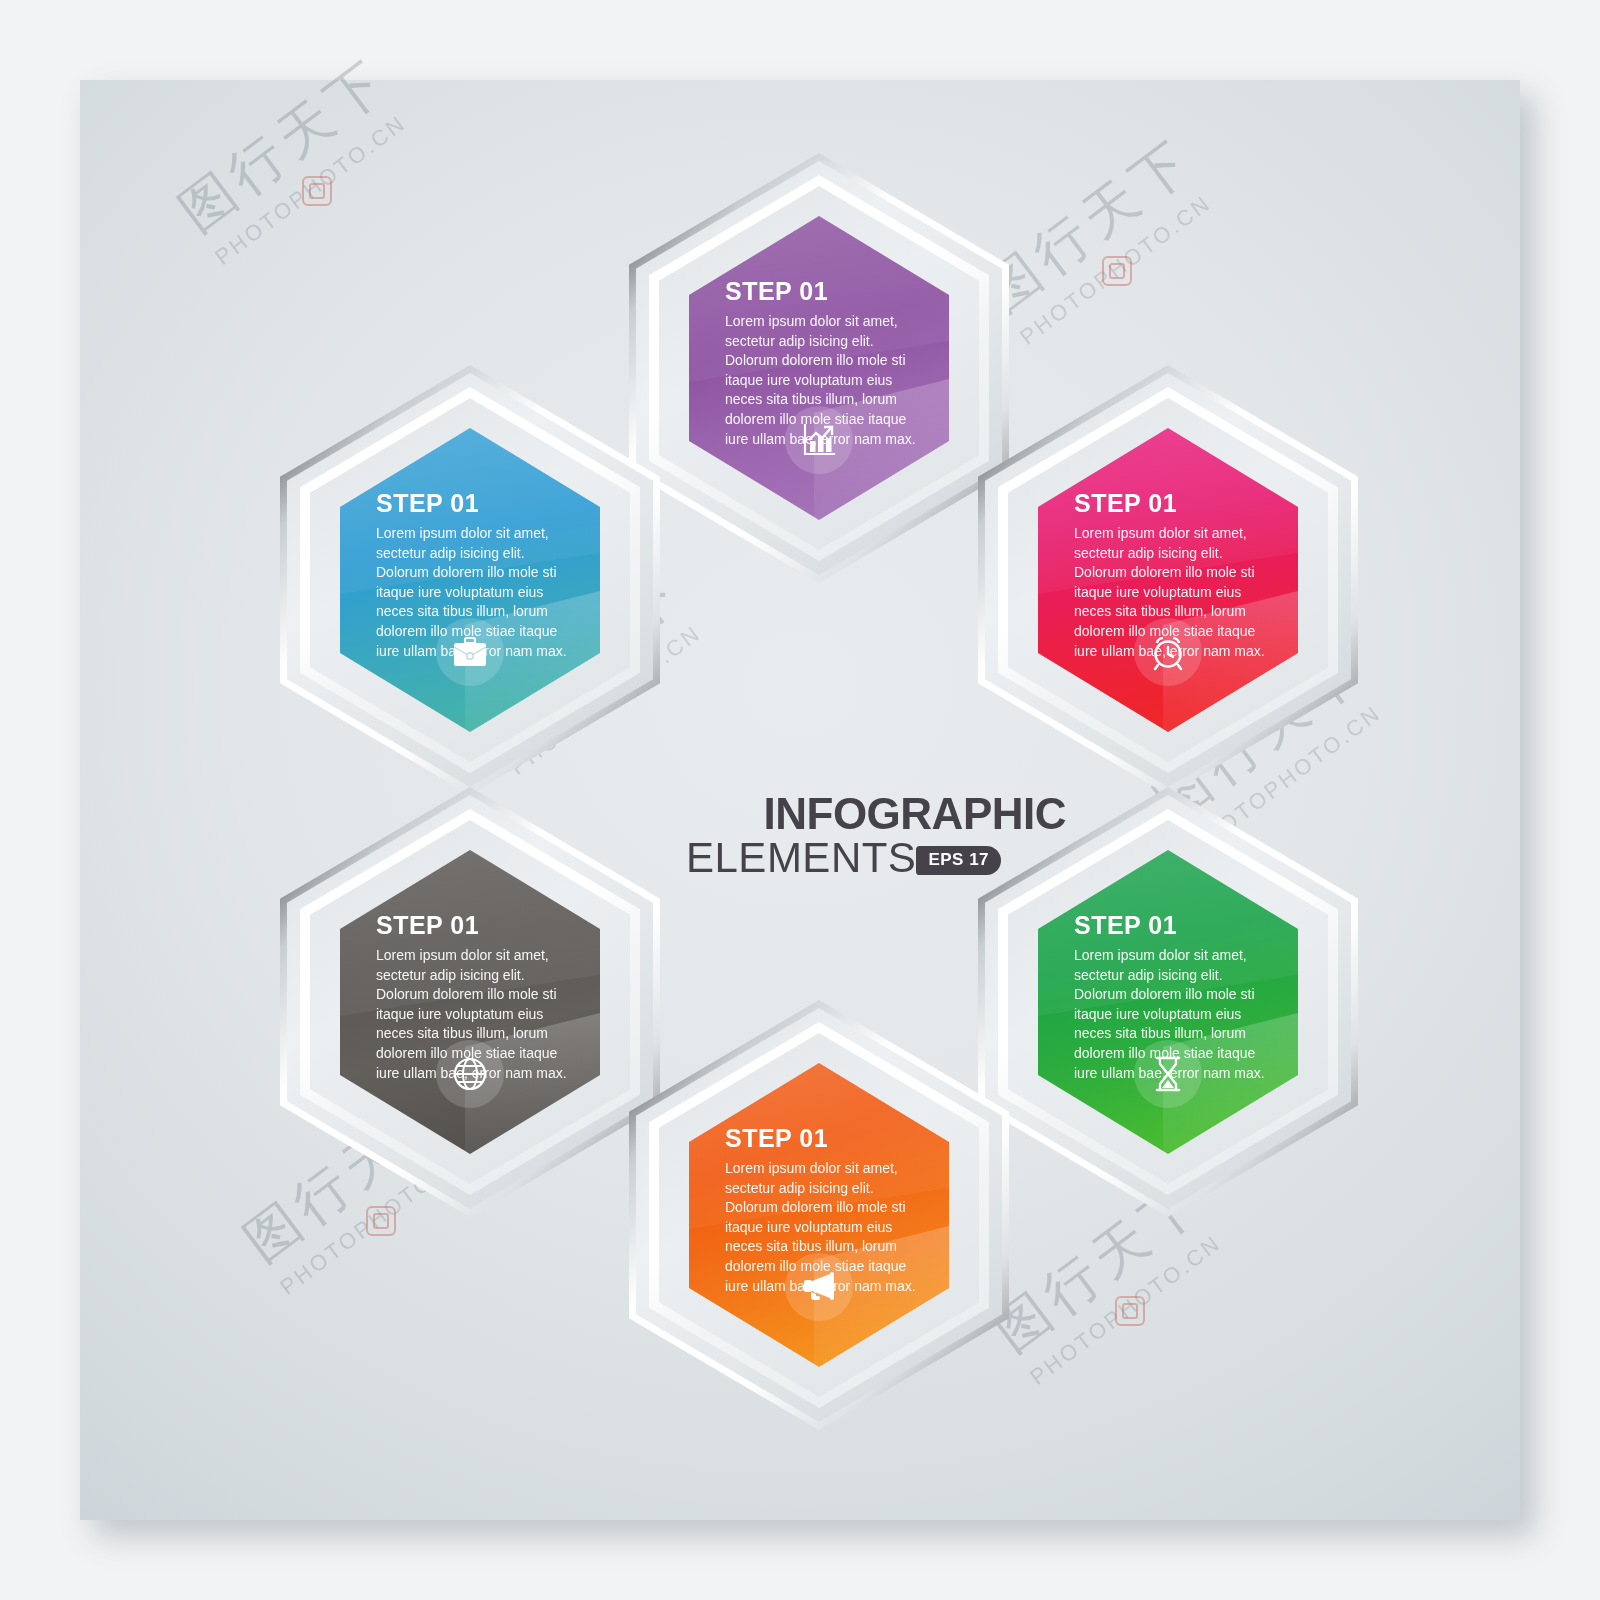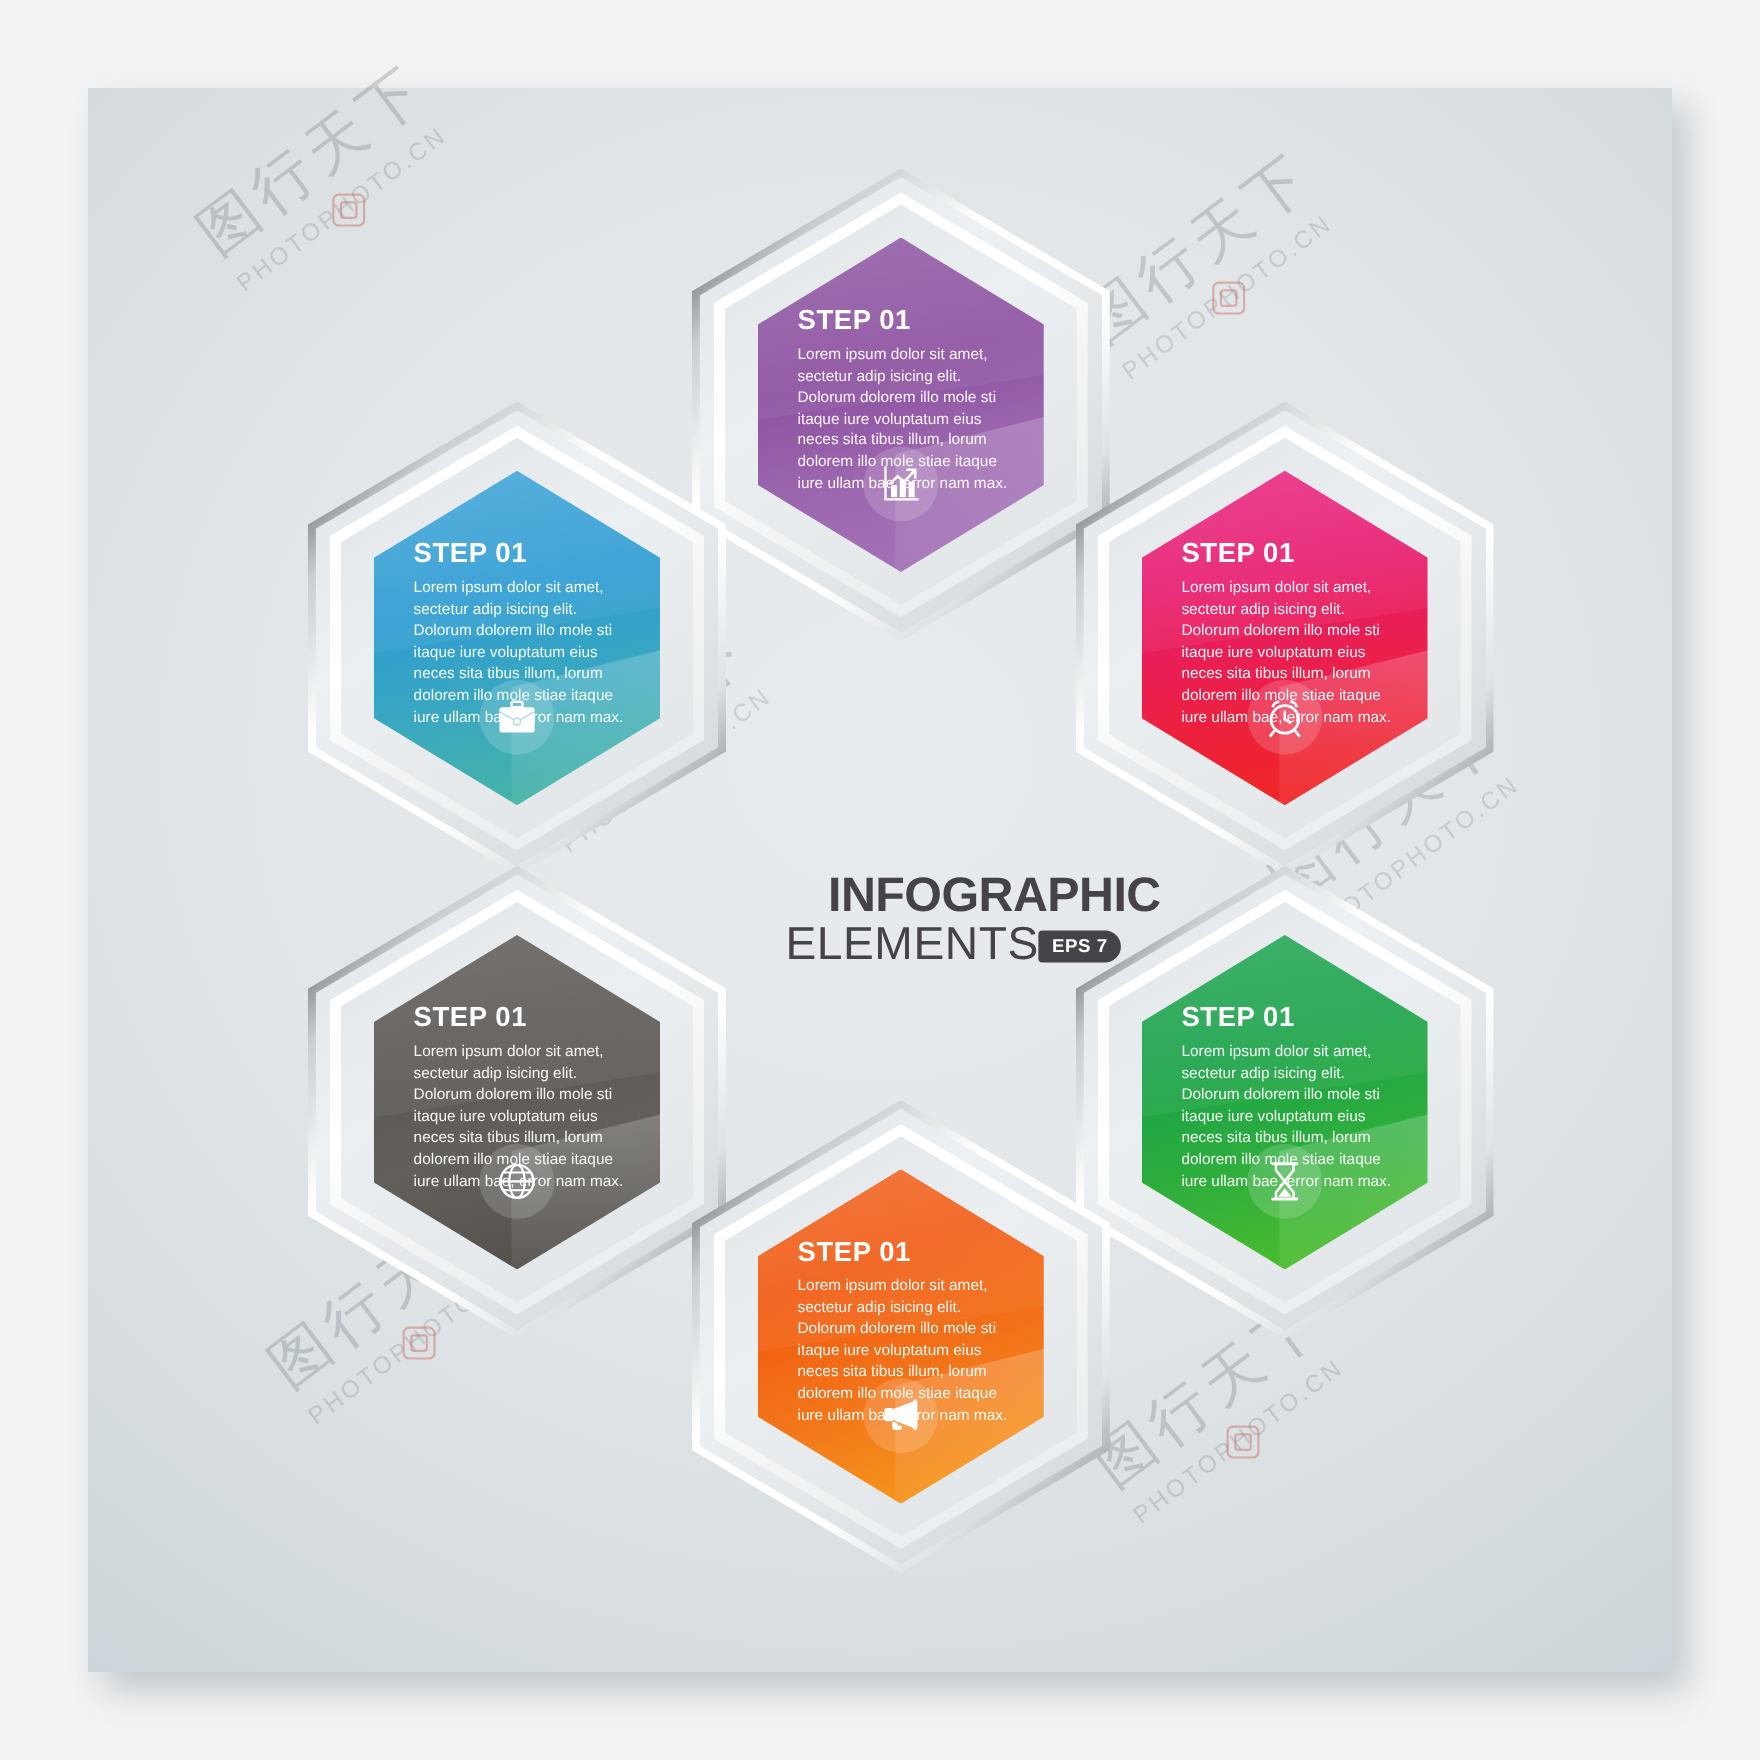--- a/index.html
+++ b/index.html
@@ -86,21 +86,21 @@
   .icon-badge{
     position:absolute;left:50%;bottom:46px;transform:translateX(-50%);
     width:68px;height:68px;border-radius:50%;
     background:rgba(255,255,255,.16);
     display:flex;align-items:center;justify-content:center;
   }
   .icon-badge svg{display:block;}
 
   
   #center-title{
-    position:absolute;left:634px;top:712px;width:380px;text-align:center;
+    position:absolute;left:606px;top:712px;width:380px;text-align:right;
   }
   #center-title .l1{
     font-size:44px;font-weight:bold;color:#45424a;
     letter-spacing:-.5px;line-height:44px;margin:0;
   }
   #center-title .l2row{display:flex;align-items:flex-end;gap:0;}
   #center-title .l2{
     font-size:42px;font-weight:300;color:#45424a;
     letter-spacing:.5px;line-height:44px;margin:0;
     font-family:"Liberation Sans",sans-serif;
@@ -286,18 +286,18 @@
             <rect x="31" y="2" width="4" height="28" rx="2" fill="#fff"></rect>
           </svg>
         </div>
       </div>
     </div>
 
     <div id="center-title">
       <p class="l1">INFOGRAPHIC</p>
       <div class="l2row">
         <p class="l2">ELEMENTS</p>
-        <span class="eps">EPS 7</span>
+        <span class="eps">EPS 17</span>
       </div>
     </div>
 
   </div>
 </div>
 
 </body></html>

